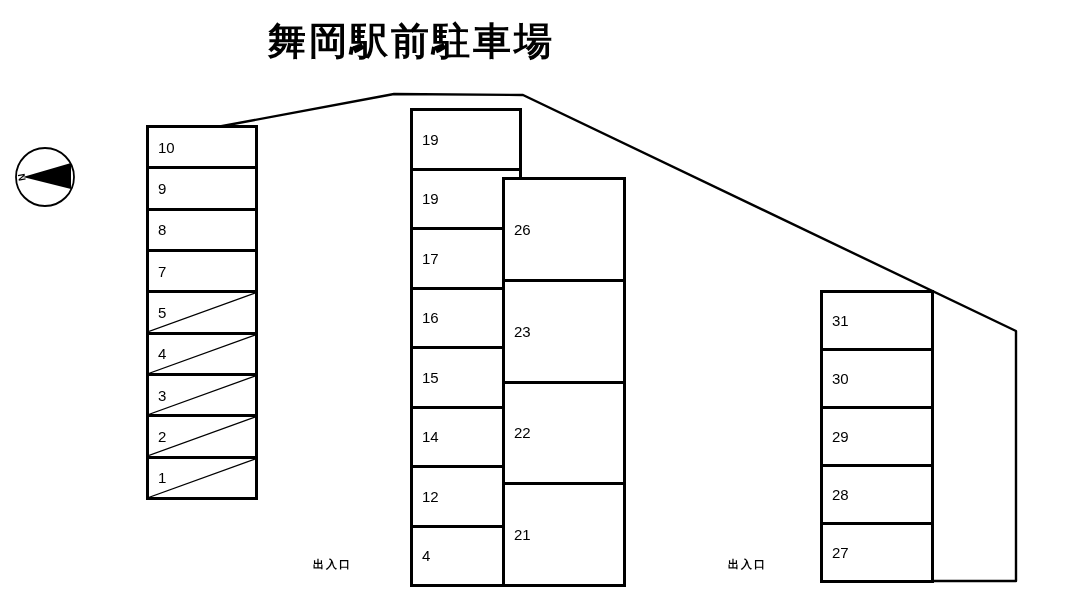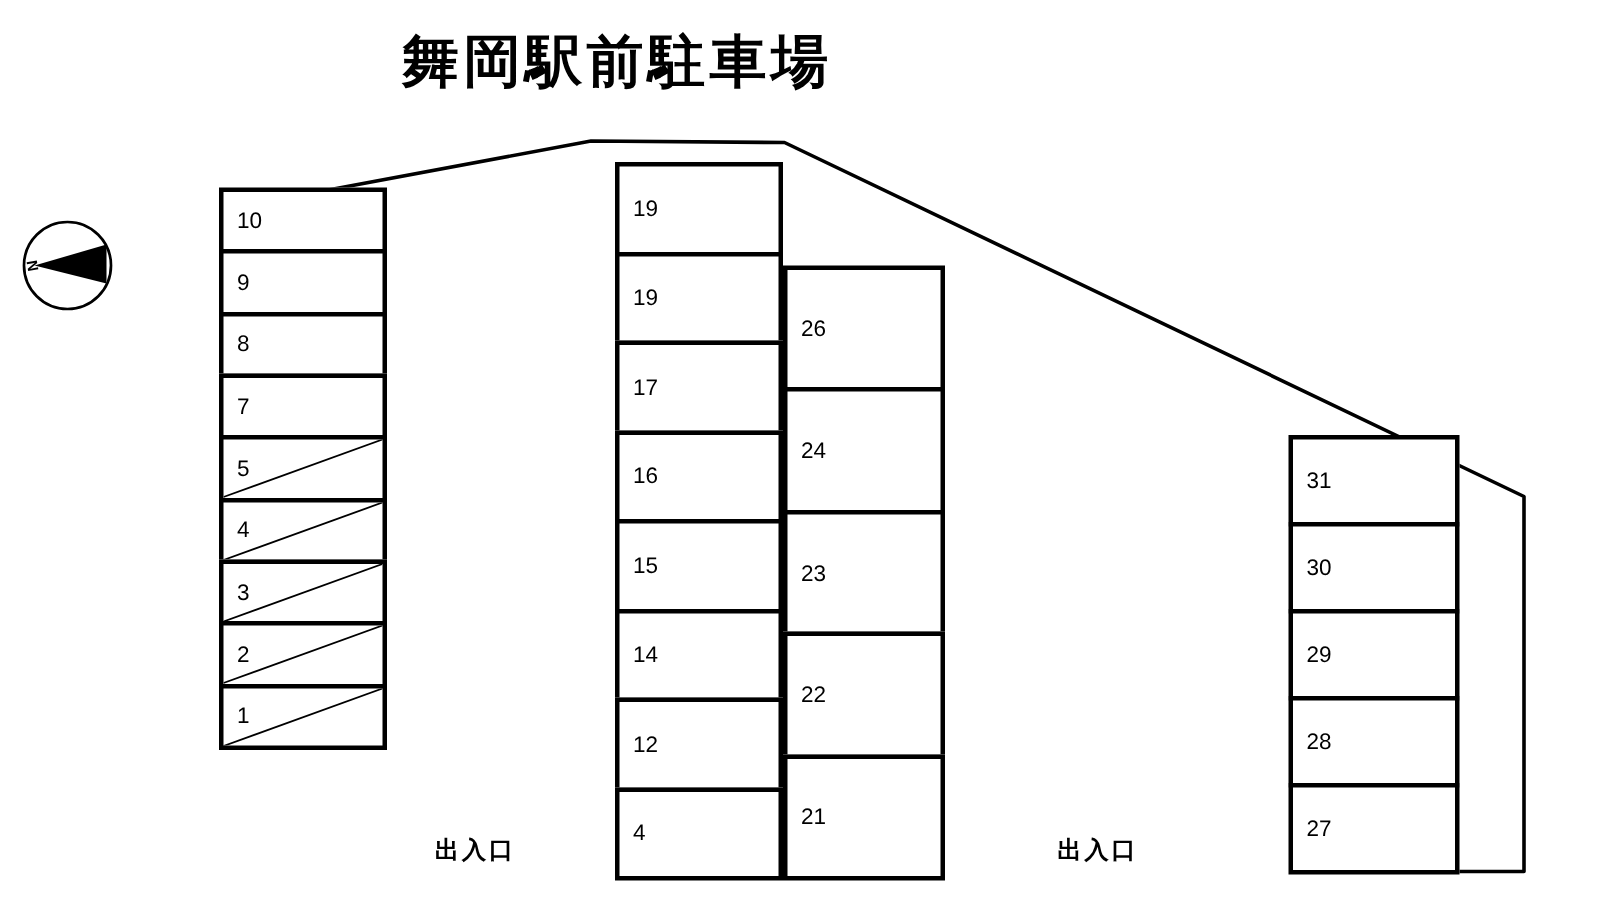--- a/index.html
+++ b/index.html
@@ -17,25 +17,25 @@
   .space {
     flex:1; margin-top:-3px; border:3px solid #000; background:#fff;
     box-sizing:border-box; position:relative;
     display:flex; align-items:center;
   }
   .space:first-child { margin-top:0; }
   .space .num { padding-left:9px; font-size:15px; line-height:1; }
   .diag { position:absolute; left:0; top:0; width:100%; height:100%; display:block; }
   #col-left   { left:105px; top:125px; width:112px; height:375px;margin-left:41px; }
   #col-mleft  { left:410px; top:108px; width:112px; height:479px; }
-  #col-mright { left:522px; top:177px; width:108px; height:410px; }
-  #col-right  { left:859px; top:290px; width:114px; height:293px; }
+  #col-mright { left:502px; top:177px; width:124px; height:410px; }
+  #col-right  { left:820px; top:290px; width:114px; height:293px; }
   .entrance {
-    position:absolute; top:557px; font-size:16px; font-weight:bold;
-    letter-spacing:2px; white-space:nowrap;
+    position:absolute; top:557px; font-size:11px; font-weight:bold;
+    letter-spacing:2px; white-space:nowrap;margin-left:23px;
   }
   #entrance-left  { left:290px; }
   #entrance-right { left:705px; }
 </style>
 </head>
 <body>
 
 <div class="canvas">
 
   <svg class="boundary" width="1079" height="603" viewBox="0 0 1079 603">
@@ -120,23 +120,20 @@
     <div class="space">
         <span class="num">4</span>
       </div>
   </div>
 
   <div class="col" id="col-mright">
     <div class="space">
         <span class="num">26</span>
       </div>
     <div class="space">
-        <span class="num">24</span>
-      </div>
-    <div class="space">
         <span class="num">23</span>
       </div>
     <div class="space">
         <span class="num">22</span>
       </div>
     <div class="space">
         <span class="num">21</span>
       </div>
   </div>
 

